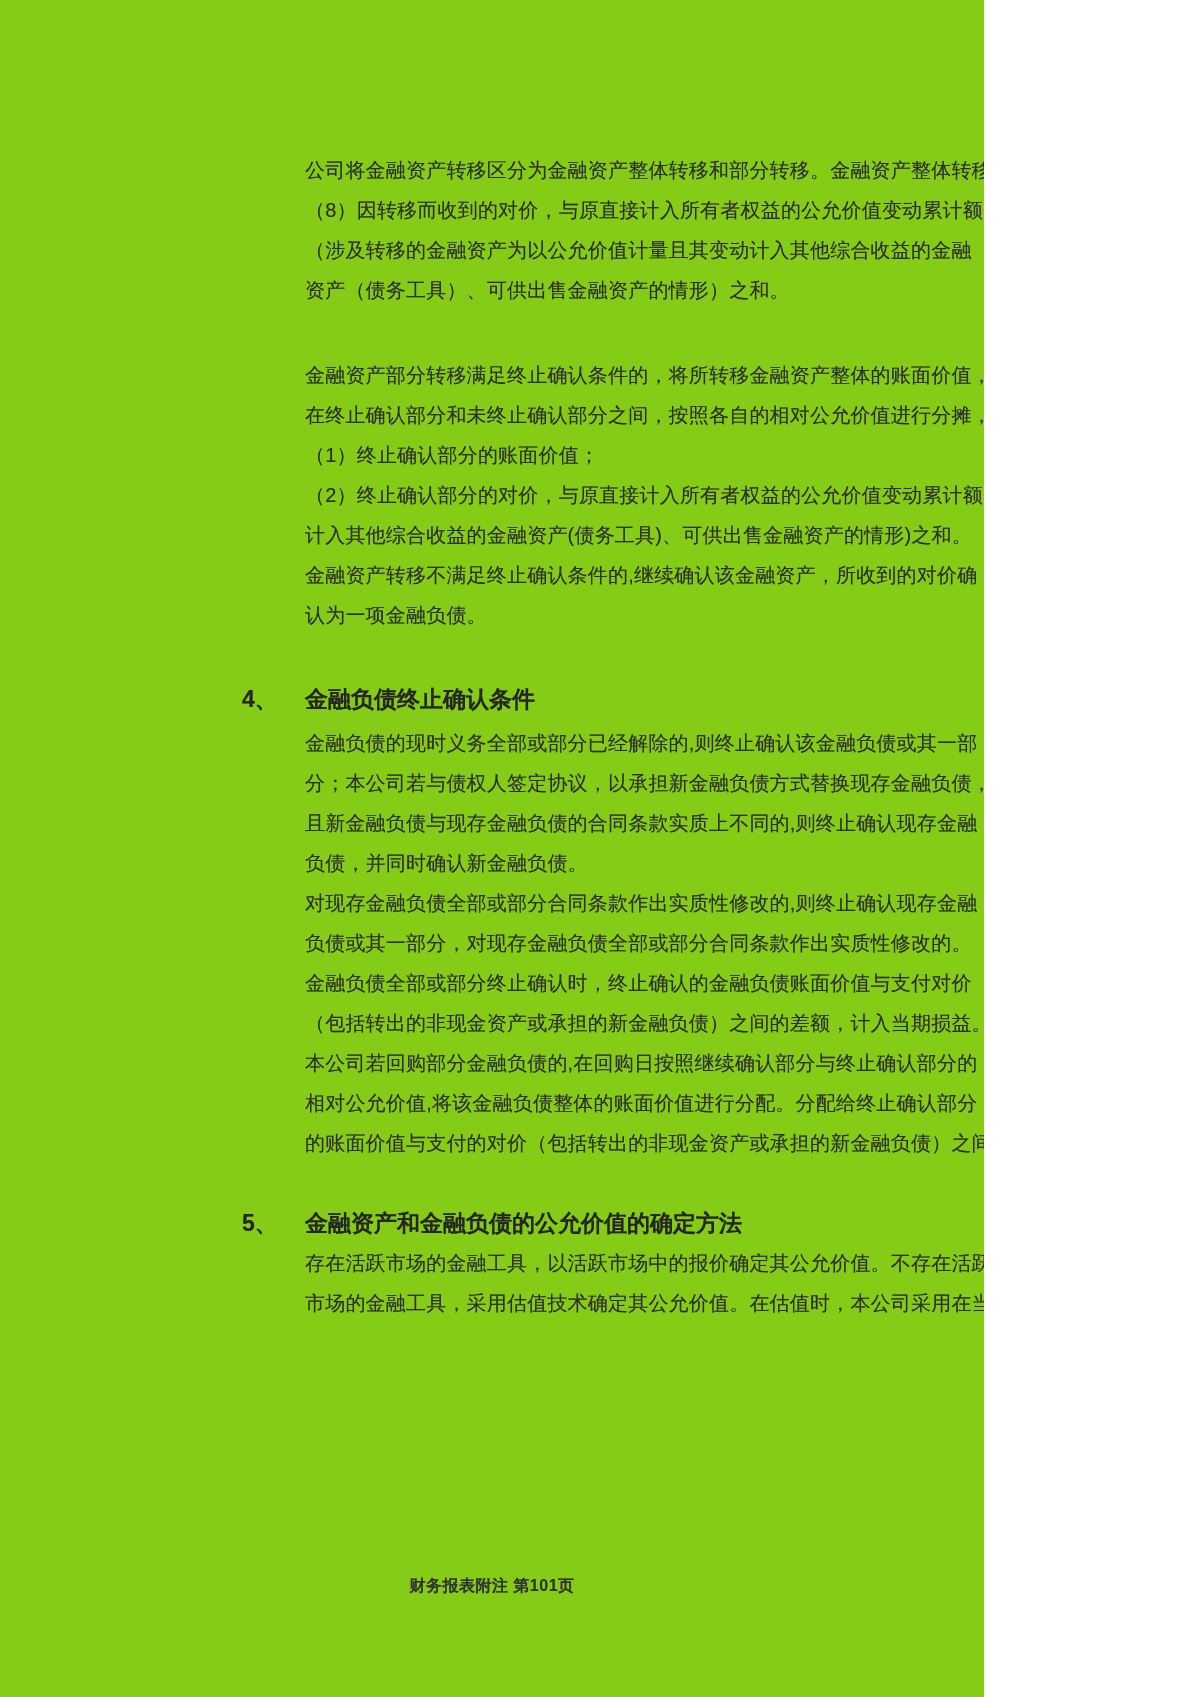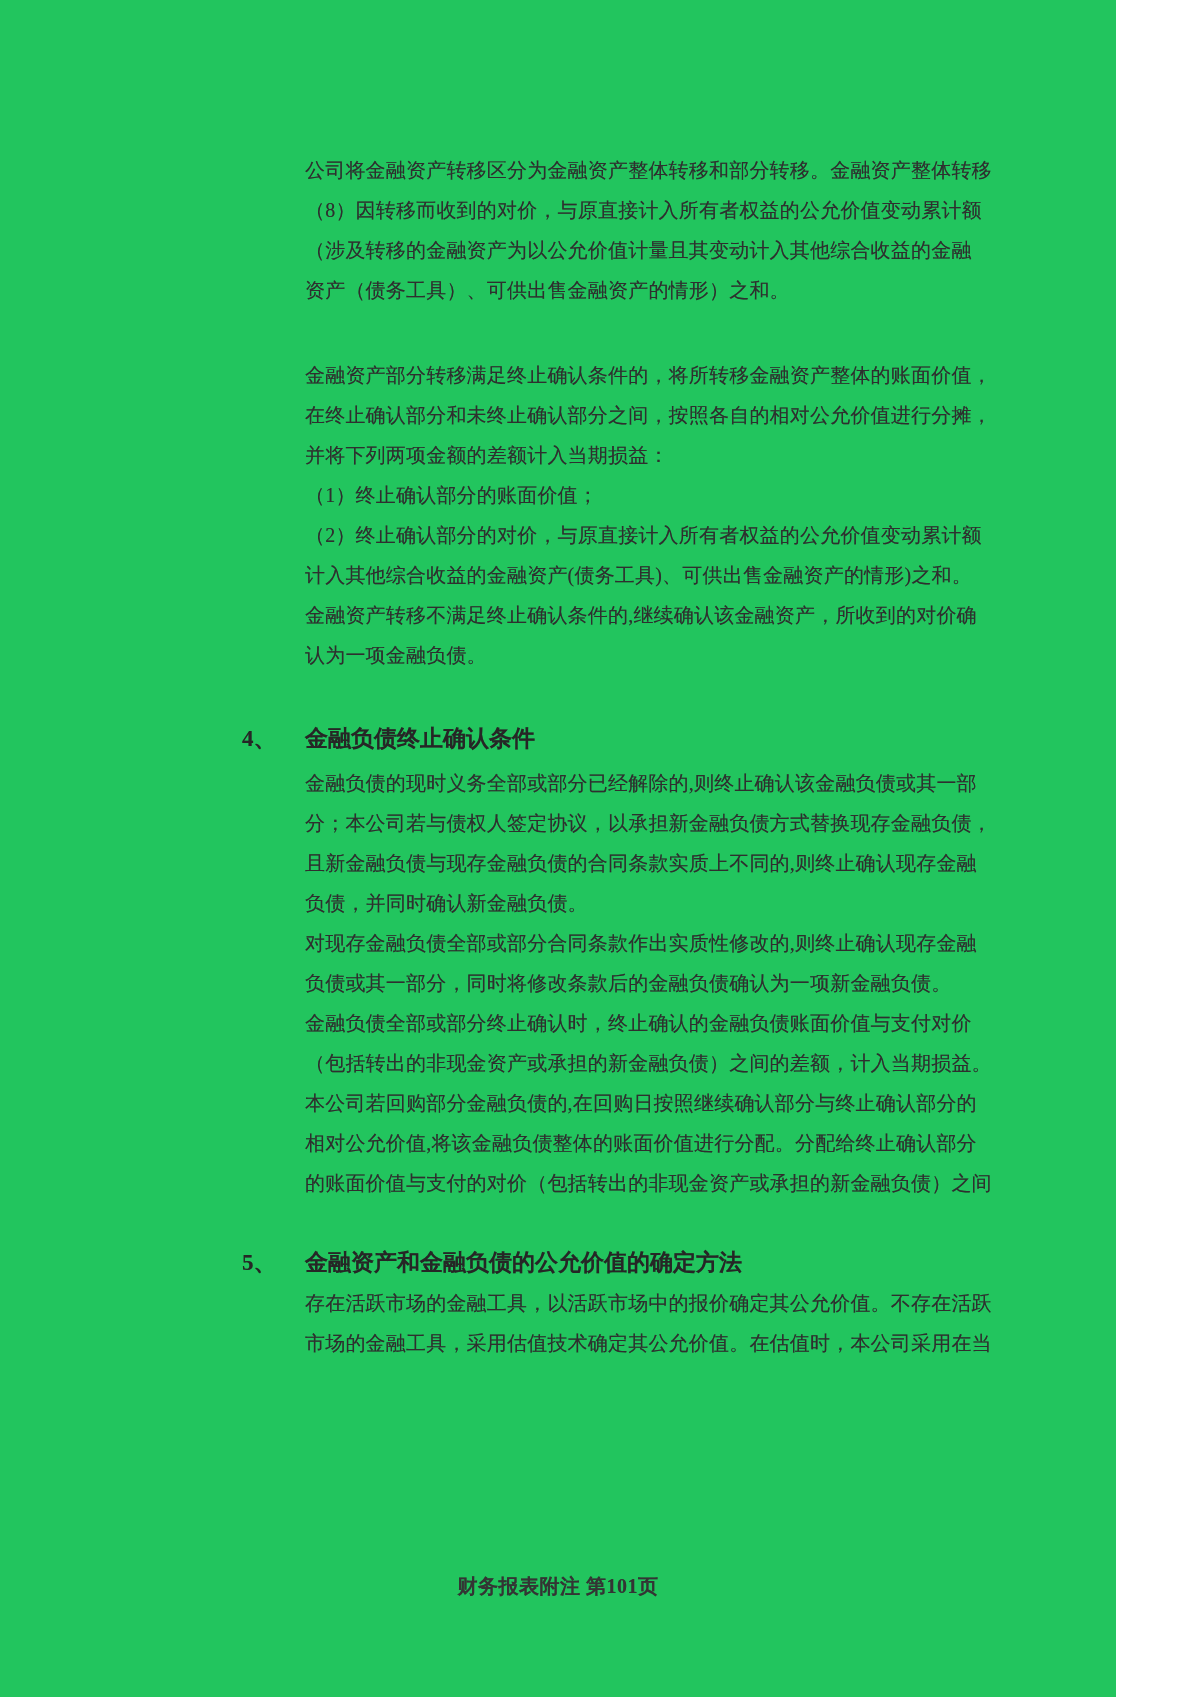--- a/index.html
+++ b/index.html
@@ -1,23 +1,23 @@
 <!DOCTYPE html>
 <html><head>
 <meta charset="utf-8">
 <style>
   * { margin: 0; padding: 0; box-sizing: border-box; }
   html, body { background: #ffffff; }
   .page {
     position: relative;
-    width: 1116px;
+    width: 984px;
     height: 1697px;
-    background: #22c55e;
+    background: #84cc16;
     overflow: hidden;
-    font-family: Liberation Serif, serif;
+    font-family: Liberation Sans, sans-serif;
     color: #2f2f2f;
     text-shadow: 0 0 0.5px rgba(40,40,40,0.45);
   }
   .content {
     position: absolute;
     left: 305px;
     top: 150px;
     width: 720px;
   }
   .para .line {
@@ -47,21 +47,21 @@
     flex: 0 0 63px;
   }
   .footer {
     position: absolute;
     left: 0;
     right: 0;
     top: 1566px;
     height: 40px;
     line-height: 40px;
     text-align: center;
-    font-size: 20px;
+    font-size: 16px;
     font-weight: 600;
     letter-spacing: 0.5px;
     color: #343434;
   }
 </style>
 </head>
 <body>
 
 <div class="page">
   <div class="content">
@@ -69,40 +69,39 @@
     <div class="para">
         <div class="line">公司将金融资产转移区分为金融资产整体转移和部分转移。金融资产整体转移</div>
         <div class="line">（8）因转移而收到的对价，与原直接计入所有者权益的公允价值变动累计额</div>
         <div class="line">（涉及转移的金融资产为以公允价值计量且其变动计入其他综合收益的金融</div>
         <div class="line">资产（债务工具）、可供出售金融资产的情形）之和。</div>
       </div>
 
     <div class="para mt-p2">
         <div class="line">金融资产部分转移满足终止确认条件的，将所转移金融资产整体的账面价值，</div>
         <div class="line">在终止确认部分和未终止确认部分之间，按照各自的相对公允价值进行分摊，</div>
-        <div class="line">并将下列两项金额的差额计入当期损益：</div>
         <div class="line">（1）终止确认部分的账面价值；</div>
         <div class="line">（2）终止确认部分的对价，与原直接计入所有者权益的公允价值变动累计额</div>
         <div class="line">计入其他综合收益的金融资产(债务工具)、可供出售金融资产的情形)之和。</div>
         <div class="line">金融资产转移不满足终止确认条件的,继续确认该金融资产，所收到的对价确</div>
         <div class="line">认为一项金融负债。</div>
       </div>
 
     <div class="heading mt-h4">
       <span class="num">4、</span>
       <span class="title">金融负债终止确认条件</span>
     </div>
 
     <div class="para mt-b4">
         <div class="line">金融负债的现时义务全部或部分已经解除的,则终止确认该金融负债或其一部</div>
         <div class="line">分；本公司若与债权人签定协议，以承担新金融负债方式替换现存金融负债，</div>
         <div class="line">且新金融负债与现存金融负债的合同条款实质上不同的,则终止确认现存金融</div>
         <div class="line">负债，并同时确认新金融负债。</div>
         <div class="line">对现存金融负债全部或部分合同条款作出实质性修改的,则终止确认现存金融</div>
-        <div class="line">负债或其一部分，同时将修改条款后的金融负债确认为一项新金融负债。</div>
+        <div class="line">负债或其一部分，对现存金融负债全部或部分合同条款作出实质性修改的。</div>
         <div class="line">金融负债全部或部分终止确认时，终止确认的金融负债账面价值与支付对价</div>
         <div class="line">（包括转出的非现金资产或承担的新金融负债）之间的差额，计入当期损益。</div>
         <div class="line">本公司若回购部分金融负债的,在回购日按照继续确认部分与终止确认部分的</div>
         <div class="line">相对公允价值,将该金融负债整体的账面价值进行分配。分配给终止确认部分</div>
         <div class="line">的账面价值与支付的对价（包括转出的非现金资产或承担的新金融负债）之间</div>
       </div>
 
     <div class="heading mt-h5">
       <span class="num">5、</span>
       <span class="title">金融资产和金融负债的公允价值的确定方法</span>

